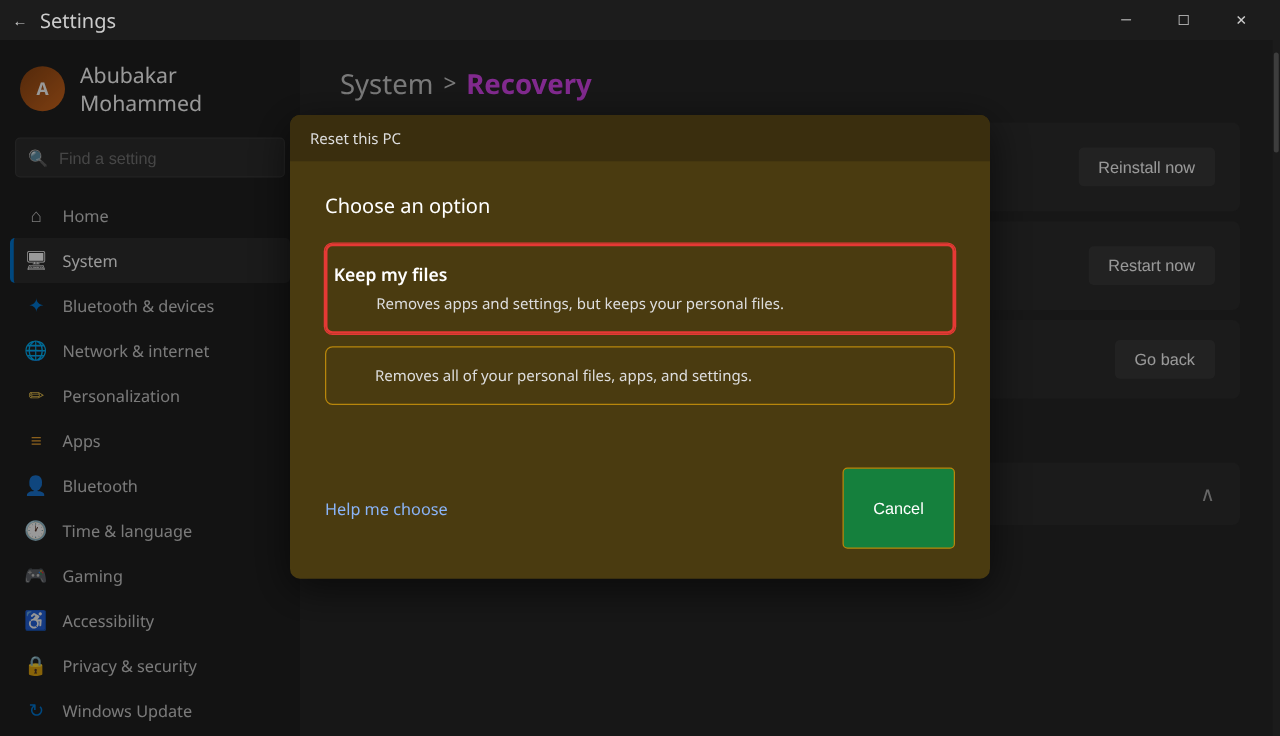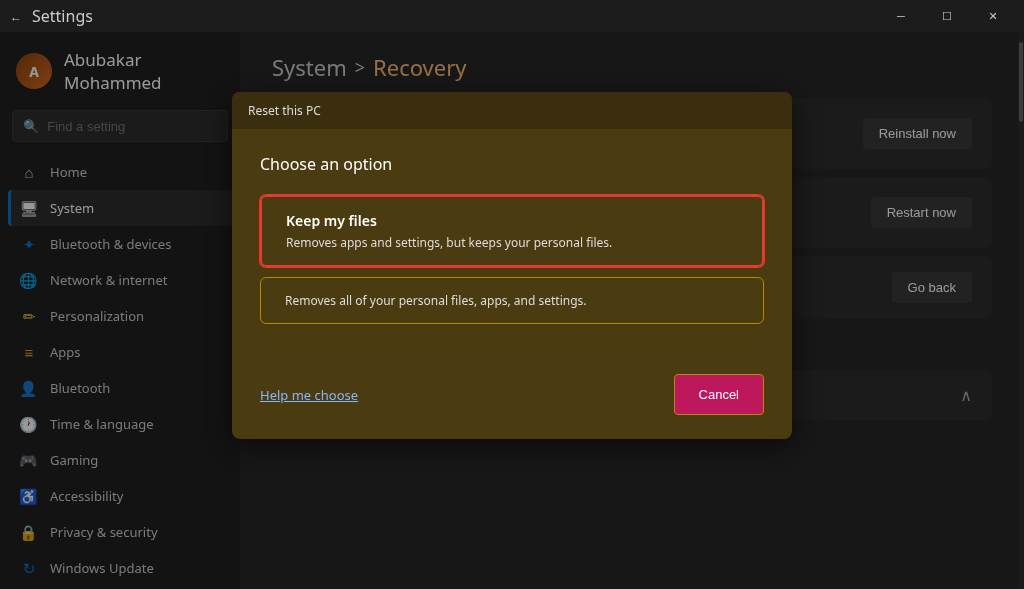--- a/index.html
+++ b/index.html
@@ -171,22 +171,22 @@
       font-size: 22px;
       color: #ccc;
       cursor: pointer;
     }
     .breadcrumb-sep {
       font-size: 18px;
       color: #ccc;
     }
     .breadcrumb-current {
       font-size: 22px;
-      font-weight: 400;
-      color: #fdba74;
+      font-weight: 700;
+      color: #d946ef;
     }
 
     
     .recovery-list {
       padding: 0 32px;
     }
     .recovery-item {
       background: #2d2d2d;
       border-radius: 6px;
       padding: 16px 20px;
@@ -301,59 +301,59 @@
     }
     .modal-title {
       font-size: 16px;
       font-weight: 400;
       color: #fff;
       margin-bottom: 20px;
     }
     .option-card {
       border: 1.5px solid #b8860b;
       border-radius: 6px;
-      padding: 14px 24px;
+      padding: 14px 5px;
       margin-bottom: 10px;
       cursor: pointer;
       background: transparent;
       transition: background 0.1s;
     }
     .option-card.selected {
       border-color: #e53935;
       border-width: 2.5px;
       box-shadow: 0 0 0 1px #e53935;
     }
     .option-card-title {
       font-size: 14px;
       font-weight: 600;
       color: #fff;
       margin-bottom: 4px;
     }
     .option-card-desc {
       font-size: 12px;
       color: #ddd;
+      margin-left: 34px;
     }
     .modal-footer {
       display: flex;
       align-items: center;
       justify-content: space-between;
       padding: 16px 28px 24px;
     }
     .help-link {
       font-size: 13px;
       color: #8ab4f8;
-      text-decoration: underline;
       cursor: pointer;
       text-align: center;
     }
     .cancel-btn {
-      background: #be185d;
+      background: #15803d;
       border: 1.5px solid #b8860b;
       color: #fff;
-      padding: 12px 24px;
+      padding: 24px 24px;
       border-radius: 4px;
       font-size: 13px;
       cursor: pointer;
     }
   </style>
 </head>
 <body>
 
 <div class="title-bar">
   <div class="title-bar-left">

